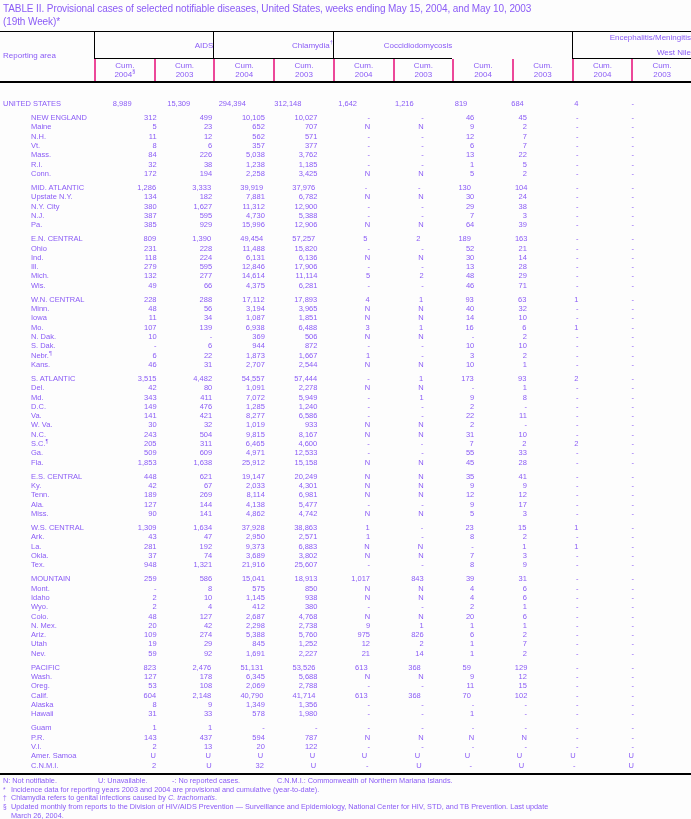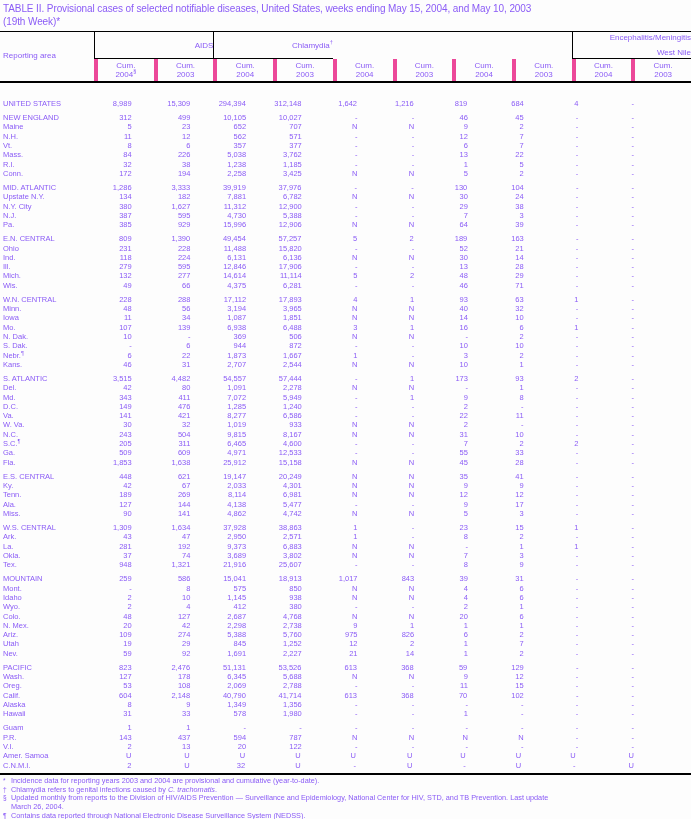--- a/index.html
+++ b/index.html
@@ -23,29 +23,29 @@
   .hcell { box-sizing:border-box; }
   .harea { grid-column:1; grid-row:1 / 3; display:flex; align-items:center; padding:0 0 2px 3px; }
   .hgroup {
     grid-row:1; border-left:1px solid #000; border-bottom:1px solid #000;
     display:flex; flex-direction:column; justify-content:center; align-items:flex-end;
     text-align:center; min-height:25px; padding:1px 0;
   }
   .g1 { grid-column:2 / span 2; } .g2 { grid-column:4 / span 2; } .g3 { grid-column:6 / span 2; }
   .g4 { grid-column:8 / span 2; } .g5 { grid-column:10 / span 2;gap:6px; }
   .hsub {
-    grid-row:2; border-left:4px solid #ec4899; text-align:center;
+    grid-row:2; border-left:2px solid #ec4899; text-align:center;
     padding:2px 0 2px 0; height:22px;
   }
   .s1{grid-column:2} .s2{grid-column:3} .s3{grid-column:4} .s4{grid-column:5} .s5{grid-column:6}
   .s6{grid-column:7} .s7{grid-column:8} .s8{grid-column:9} .s9{grid-column:10} .s10{grid-column:11}
   sup { font-size:5.5px; line-height:0; }
   
   .tbody { padding-top:16px; padding-bottom:3px; border-bottom:2.5px solid #000; }
-  .section:not(:first-child) { margin-top:4.8px; }
+  .section:not(:first-child) { margin-top:4.8px;margin-left:28px; }
   .row {
     display:grid; grid-template-columns:94px repeat(10, 1fr);
     height:9.3px; line-height:9.3px; font-size:7.5px; white-space:nowrap;
   }
   .cell { box-sizing:border-box; }
   .cell.a { padding-left:3px; text-align:left; overflow:visible; }
   .cell.v { text-align:right; }
   .v1{padding-right:22px} .v2{padding-right:23px} .v3{padding-right:27px} .v4{padding-right:31px}
   .v5{padding-right:35px} .v6{padding-right:38px} .v7{padding-right:44px} .v8{padding-right:48px}
   .v9{padding-right:53px} .v10{padding-right:57px}
@@ -70,20 +70,23 @@
     <div class="hcell harea">
       <span>Reporting area</span>
     </div>
 
     <div class="hcell hgroup g1">
       <span>AIDS</span>
     </div>
     <div class="hcell hgroup g2">
       <span><span>Chlamydia</span><sup>†</sup></span>
     </div>
+    <div class="hcell hgroup g3">
+      <span>Coccidiodomycosis</span>
+    </div>
     <div class="hcell hgroup g5">
       <span>Encephalitis/Meningitis</span>
       <span>West Nile</span>
     </div>
 
     <div class="hcell hsub s1">
       <span>Cum.</span><br><span>2004</span><sup>§</sup>
     </div>
     <div class="hcell hsub s2">
       <span>Cum.</span><br><span>2003</span>
@@ -1004,20 +1007,26 @@
           <div class="cell v v6">U</div>
           <div class="cell v v7">-</div>
           <div class="cell v v8">U</div>
           <div class="cell v v9">-</div>
           <div class="cell v v10">U</div>
         </div>
       </div>
     </div>
 
   <div class="footer">
+    <div class="legend" id="legend">
+        <span class="li1">N: Not notifiable.</span>
+        <span class="li2">U: Unavailable.</span>
+        <span class="li3">-: No reported cases.</span>
+        <span class="li4">C.N.M.I.: Commonwealth of Northern Mariana Islands.</span>
+      </div>
     <div id="notes">
         <div class="note"><span class="mk">*</span><span>Incidence data for reporting years 2003 and 2004 are provisional and cumulative (year-to-date).</span></div>
         <div class="note"><span class="mk">†</span><span>Chlamydia refers to genital infections caused by </span><i>C. trachomatis</i><span>.</span></div>
         <div class="note" style="text-align: justify;"><span class="mk">§</span><span>Updated monthly from reports to the Division of HIV/AIDS Prevention — Surveillance and Epidemiology, National Center for HIV, STD, and TB Prevention. Last update</span><br><span>March 26, 2004.</span></div>
         <div class="note"><span class="mk">¶</span><span>Contains data reported through National Electronic Disease Surveillance System (NEDSS).</span></div>
       </div>
   </div>
 
 </div>
 

